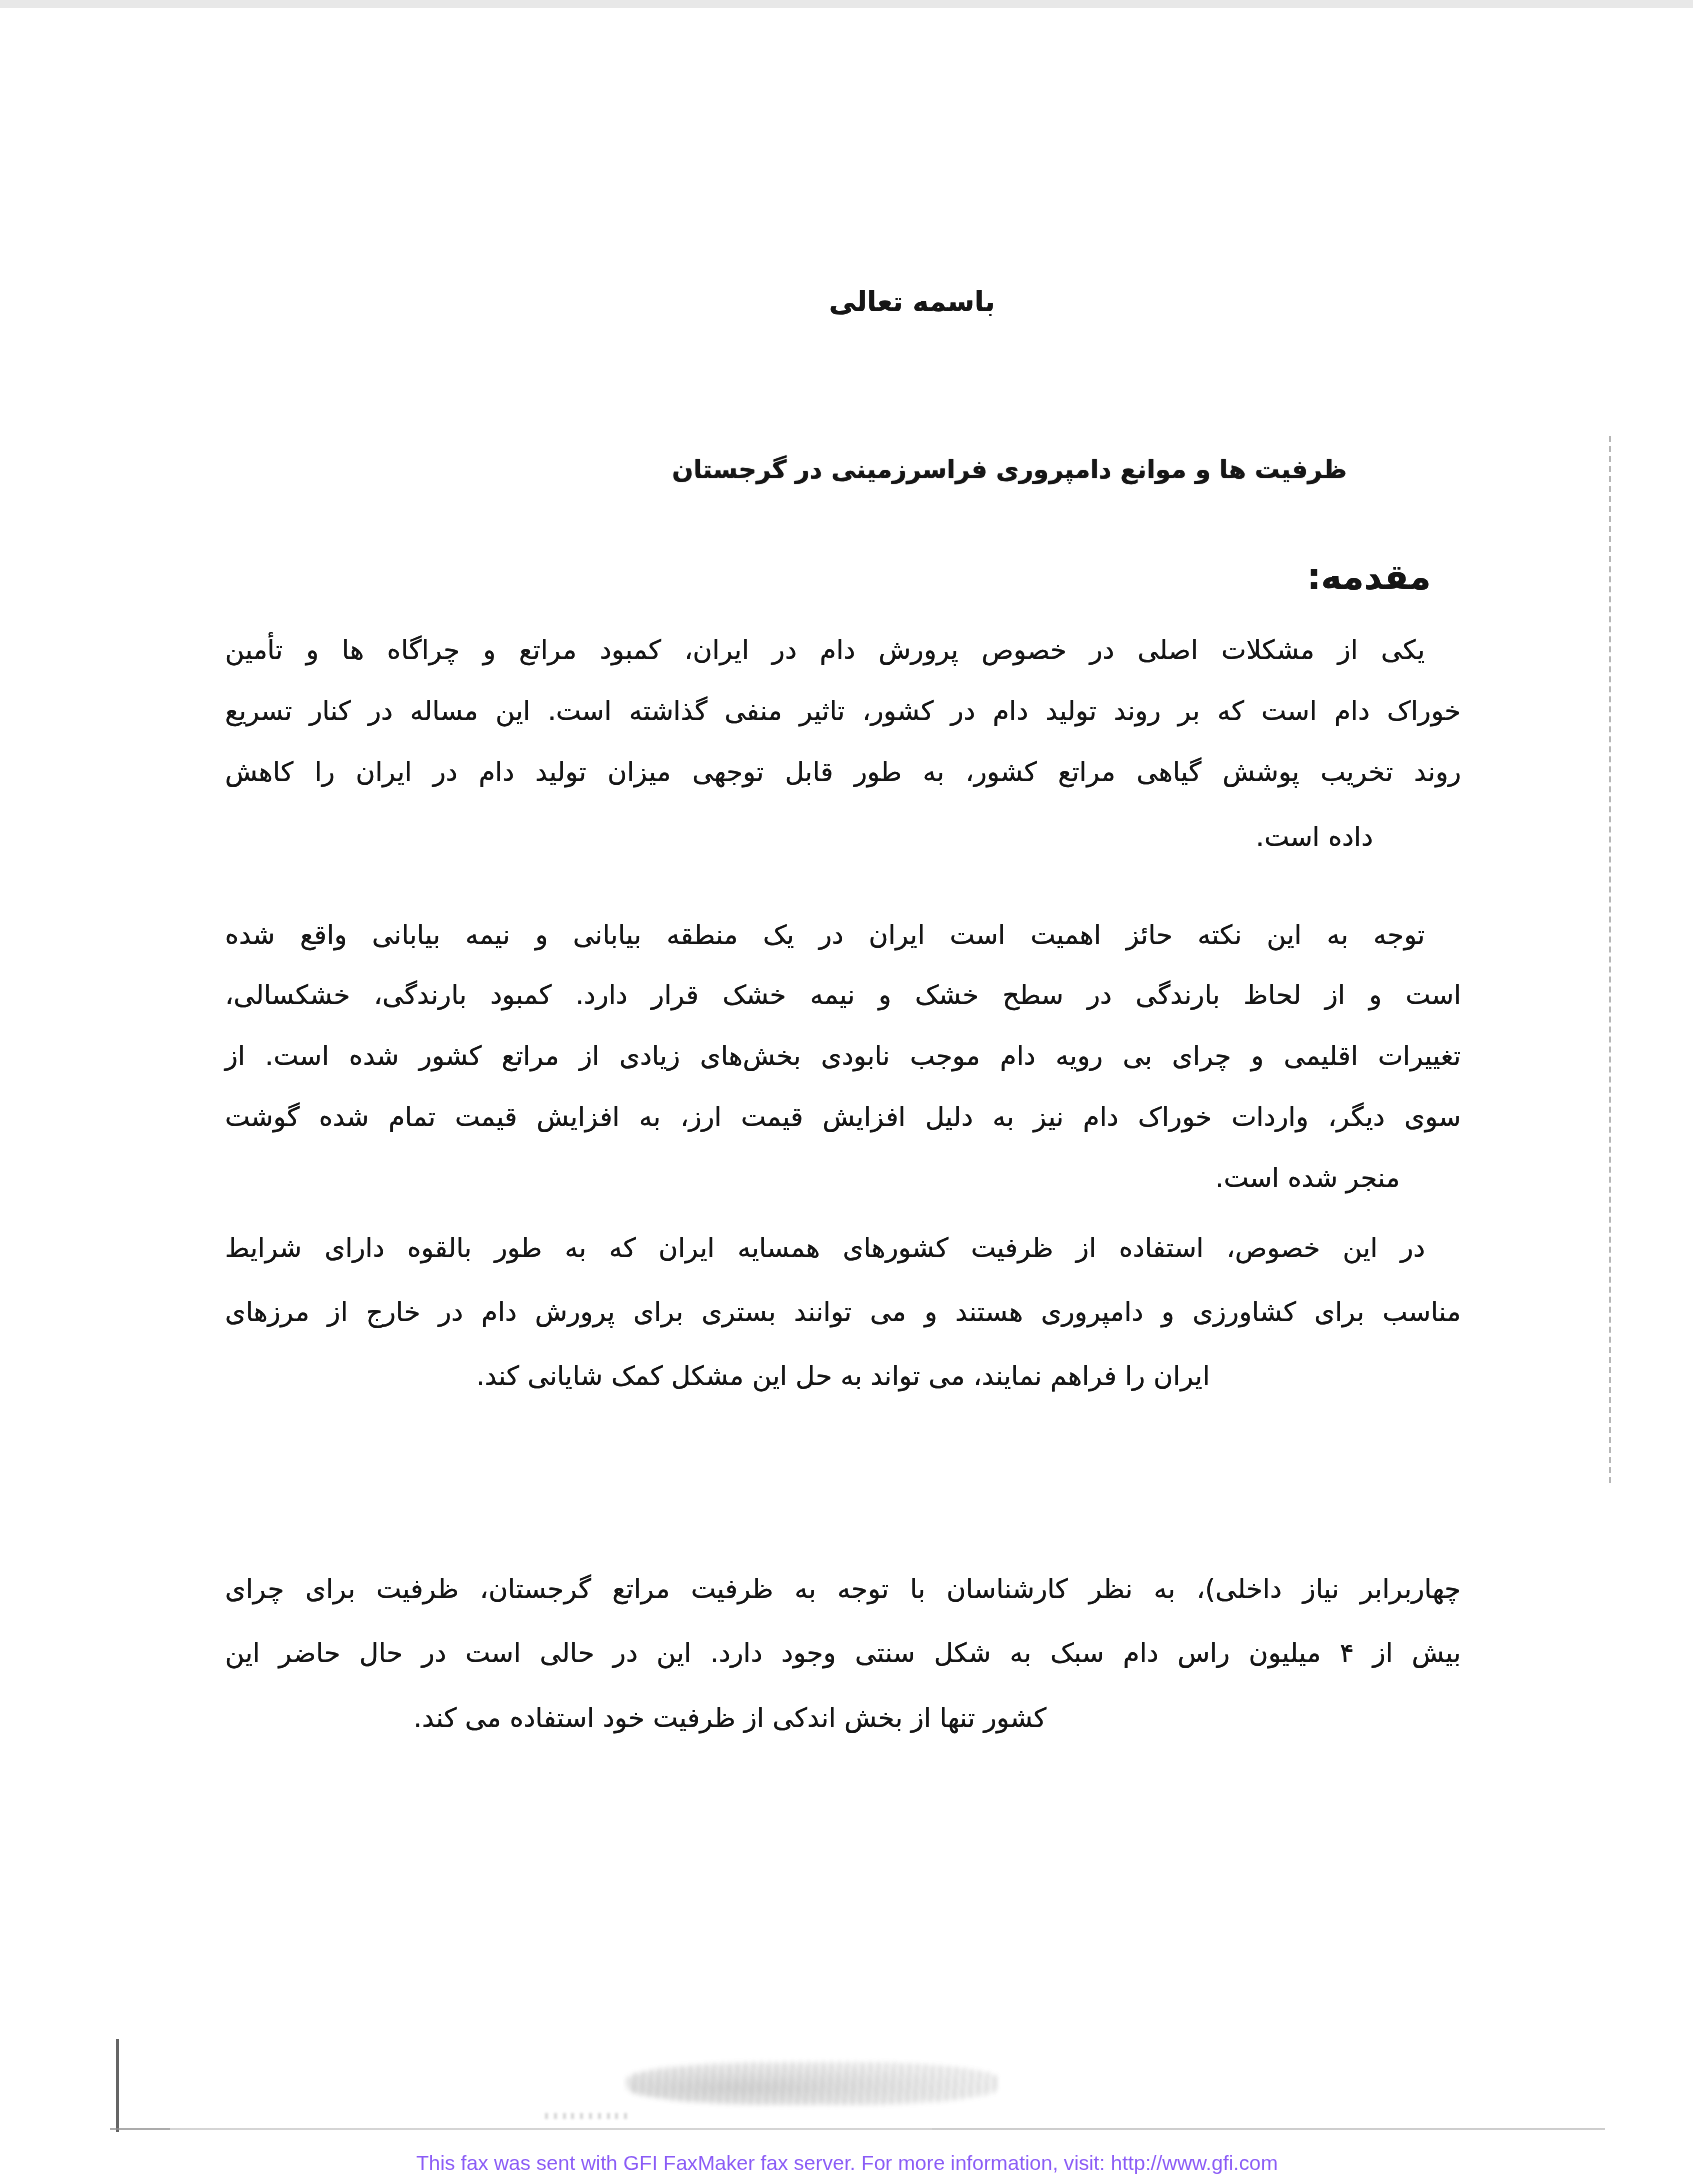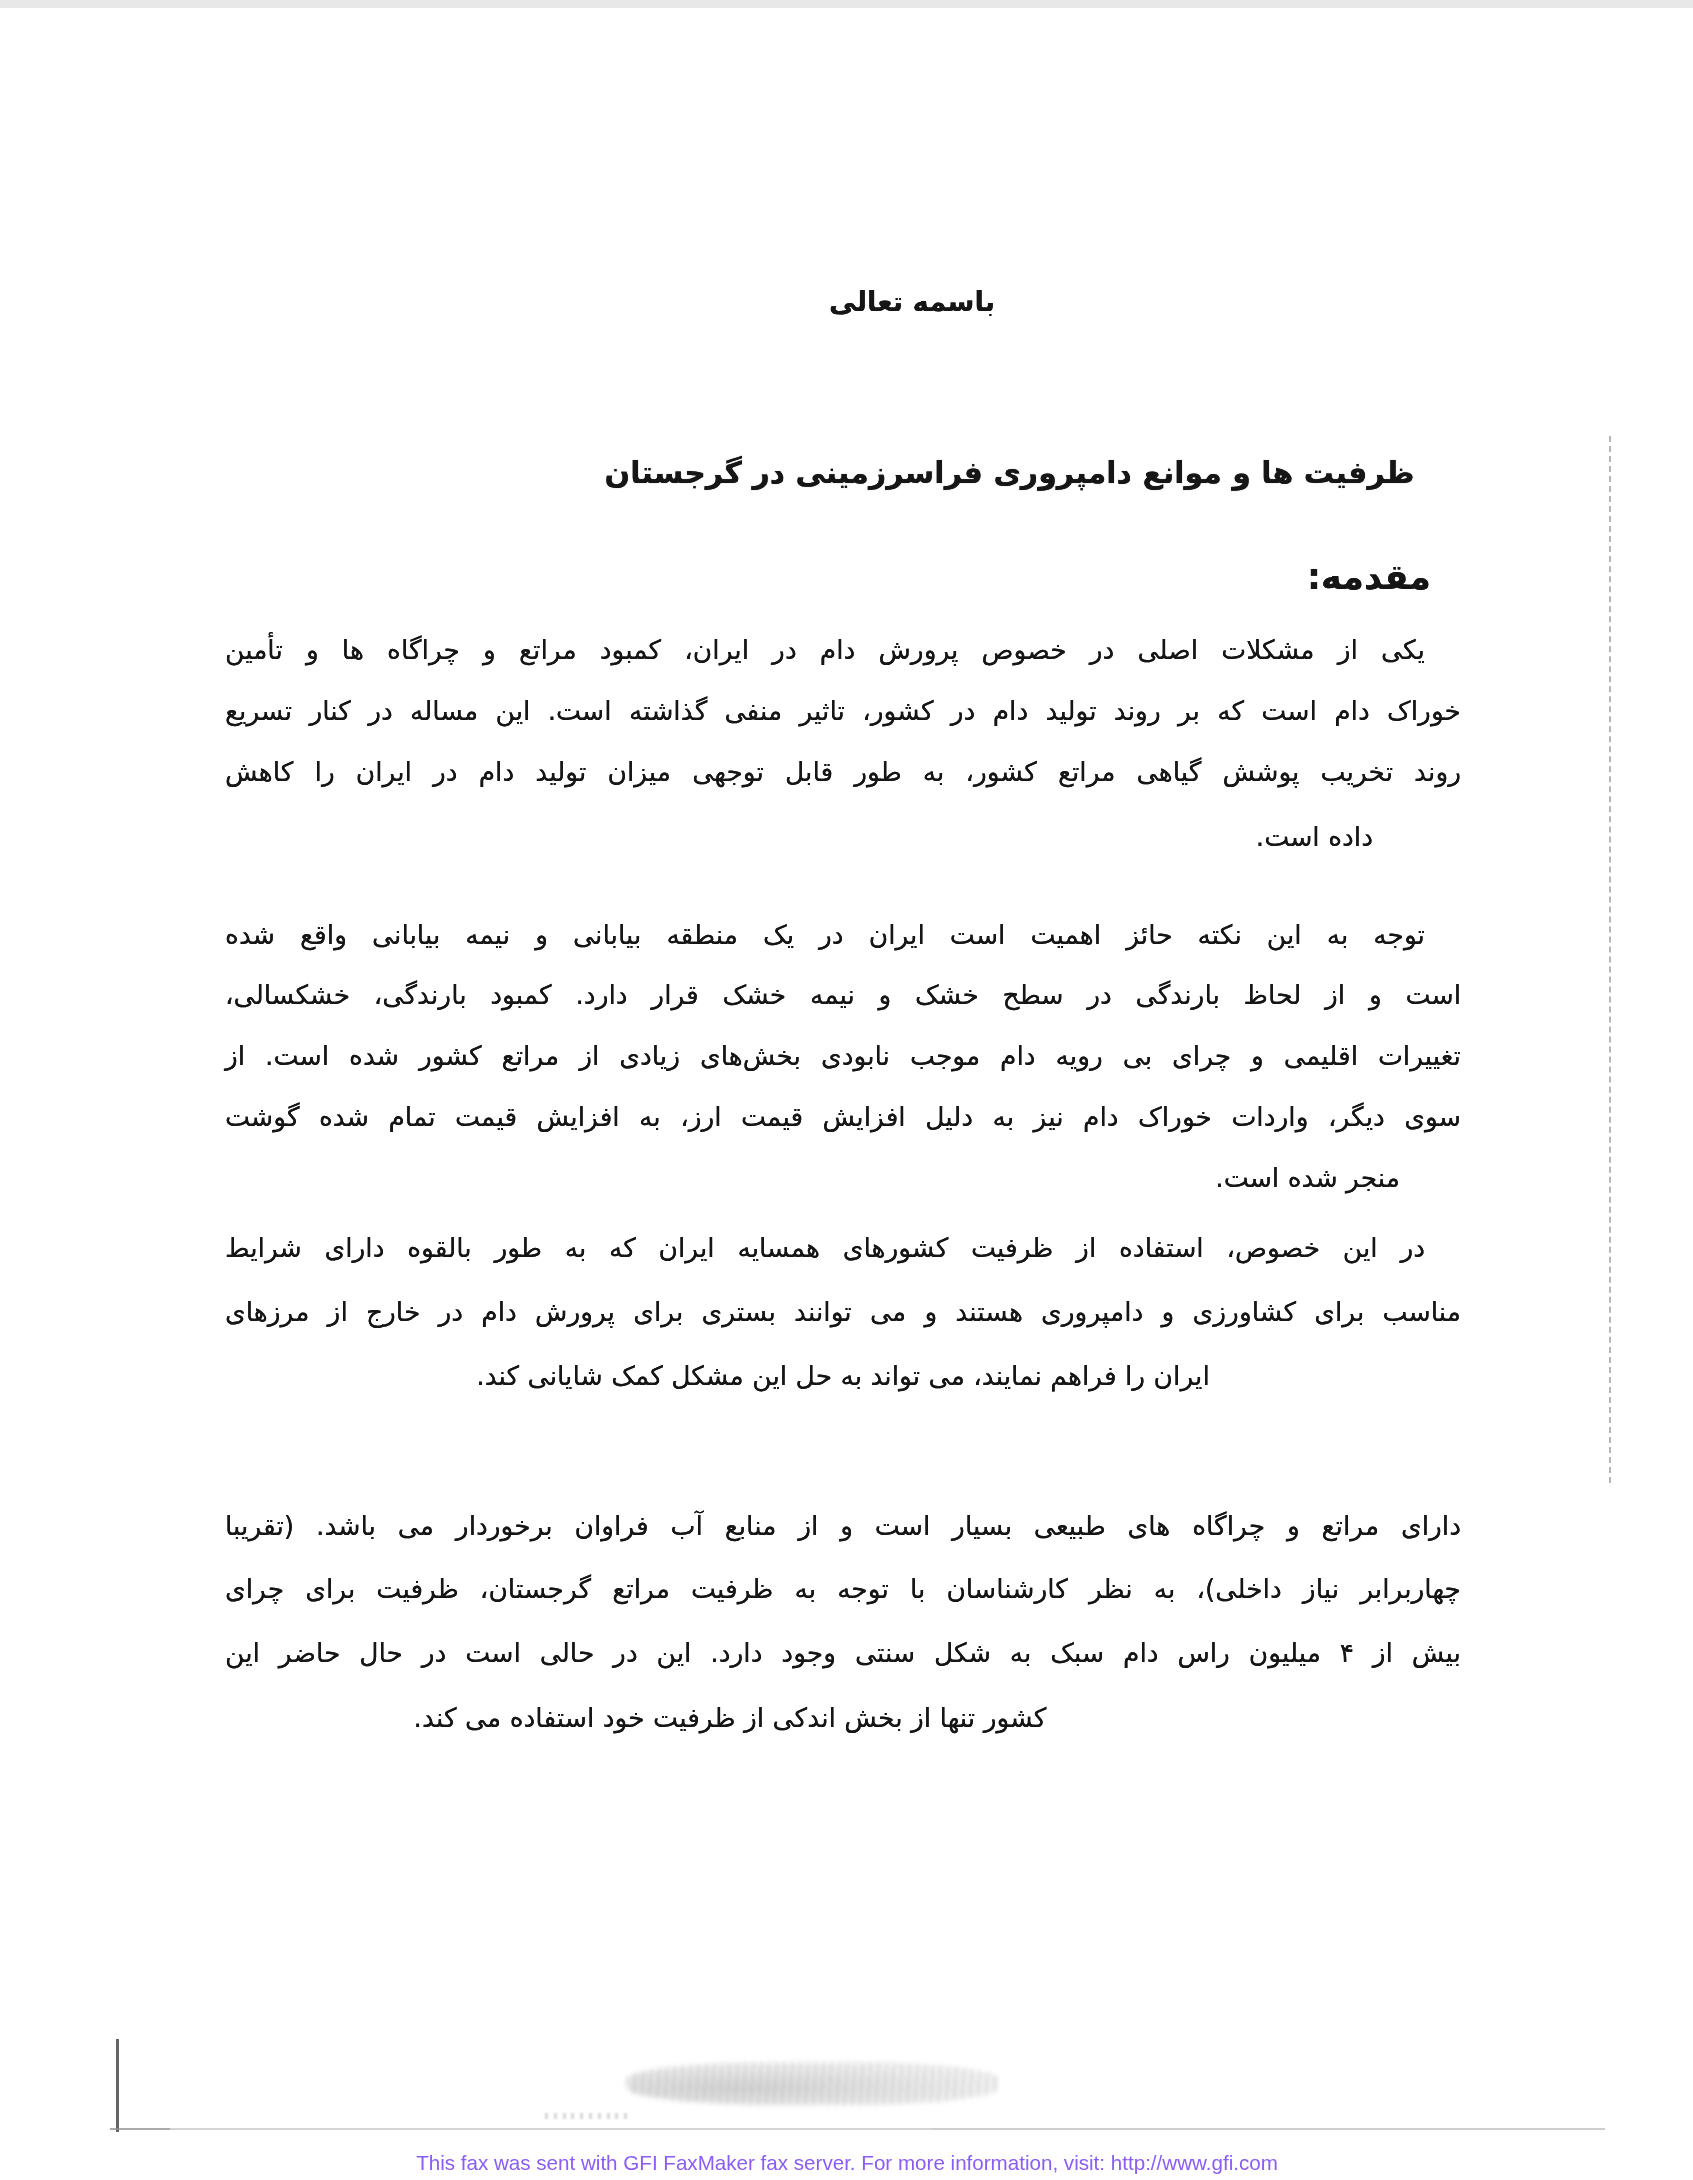--- a/index.html
+++ b/index.html
@@ -14,21 +14,21 @@
   }
   
   .fa{direction:rtl;unicode-bidi:embed;}
   .bismillah{
     position:absolute;top:278px;left:667px;width:490px;
     text-align:center;font-size:27.4px;font-weight:bold;
     text-shadow:0 0 0.6px currentColor;
   }
   .doc-title{
     position:absolute;top:447px;left:598px;width:823px;
-    text-align:center;font-size:30px;font-weight:bold;
+    text-align:center;font-size:25px;font-weight:bold;
     text-shadow:0 0 0.7px currentColor;
   }
   .section-heading{
     position:absolute;top:549px;left:225px;right:263px;
     text-align:right;font-size:35px;font-weight:bold;
     text-shadow:0 0 0.6px currentColor;
   }
   .line{
     position:absolute;left:225px;right:233px;
     font-size:26.5px;line-height:33px;
@@ -101,21 +101,20 @@
   <div class="fa line justify indent" style="top:910px">توجه به این نکته حائز اهمیت است ایران در یک منطقه بیابانی و نیمه بیابانی واقع شده</div>
   <div class="fa line justify" style="top:1031px">تغییرات اقلیمی و چرای بی رویه دام موجب نابودی بخش‌های زیادی از مراتع کشور شده است. از</div>
   <div class="fa line justify" style="top:970px">است و از لحاظ بارندگی در سطح خشک و نیمه خشک قرار دارد. کمبود بارندگی، خشکسالی،</div>
   <div class="fa line justify" style="top:1092px">سوی دیگر، واردات خوراک دام نیز به دلیل افزایش قیمت ارز، به افزایش قیمت تمام شده گوشت</div>
   <div class="fa line short" style="top:1153px;right:294px">منجر شده است.</div>
 
   <div class="fa line justify indent" style="top:1223px">در این خصوص، استفاده از ظرفیت کشورهای همسایه ایران که به طور بالقوه دارای شرایط</div>
   <div class="fa line justify" style="top:1287px">مناسب برای کشاورزی و دامپروری هستند و می توانند بستری برای پرورش دام در خارج از مرزهای</div>
   <div class="fa line centered" style="top:1351px">ایران را فراهم نمایند، می تواند به حل این مشکل کمک شایانی کند.</div>
 
-  <div class="fa line justify" style="top:1501px">دارای مراتع و چراگاه های طبیعی بسیار است و از منابع آب فراوان برخوردار می باشد. (تقریبا</div>
   <div class="fa line justify" style="top:1564px">چهاربرابر نیاز داخلی)، به نظر کارشناسان با توجه به ظرفیت مراتع گرجستان، ظرفیت برای چرای</div>
   <div class="fa line justify" style="top:1628px">بیش از ۴ میلیون راس دام سبک به شکل سنتی وجود دارد. این در حالی است در حال حاضر این</div>
   <div class="fa line centered" style="top:1693px;transform:translateX(-113px)">کشور تنها از بخش اندکی از ظرفیت خود استفاده می کند.</div>
 
   <div class="edge-dashes"></div>
   <div class="smudge"></div>
   <div class="smudge-dots"></div>
   <div class="left-tick"></div>
   <div class="bottom-rule"></div>
 

